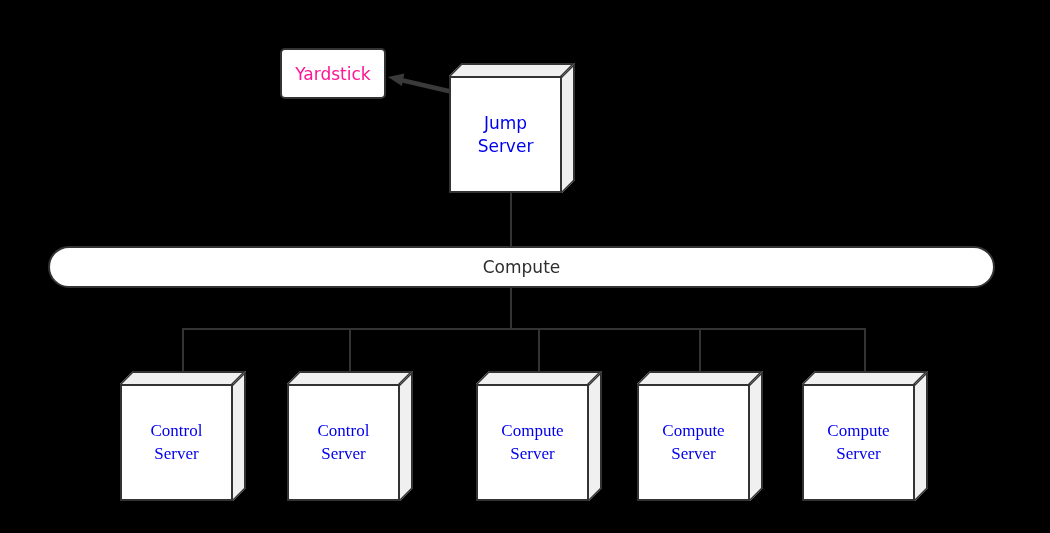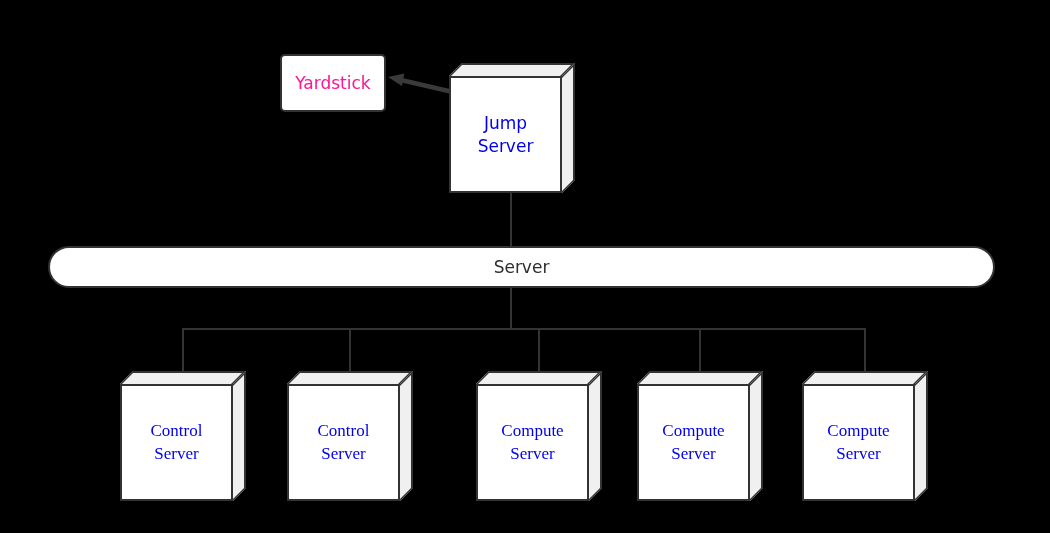--- a/index.html
+++ b/index.html
@@ -21,22 +21,22 @@
     position: absolute;
     background: #ffffff;
     border: 2px solid #333333;
     box-sizing: border-box;
     display: flex;
     align-items: center;
     justify-content: center;
     text-align: center;
   }
   #yardstick {
-    left: 280px; top: 54px;
-    width: 106px; height: 58px;
+    left: 280px; top: 48px;
+    width: 106px; height: 51px;
     border-radius: 5px;
     color: #ff1493;
     font-size: 17px;
   }
   #network {
     left: 48px; top: 246px;
     width: 947px; height: 42px;
     border-radius: 21px;
     color: #2e2e2e;
     font-size: 17px;
@@ -140,21 +140,21 @@
   <div id="conn-jump-network" class="conn v"></div>
   <div id="conn-network-bus" class="conn v"></div>
   <div id="bus" class="conn h"></div>
   <div id="drop-1" class="conn v"></div>
   <div id="drop-2" class="conn v"></div>
   <div id="drop-3" class="conn v"></div>
   <div id="drop-4" class="conn v"></div>
   <div id="drop-5" class="conn v"></div>
 
   <div id="network" class="flat-node">
-    <span>Server</span>
+    <span>Compute</span>
   </div>
 
   <div class="box3d server-node" style="left:120px">
     <div class="face top"></div>
     <div class="face side"></div>
     <div class="face front">
       <span>Control Server</span>
     </div>
   </div>
 

